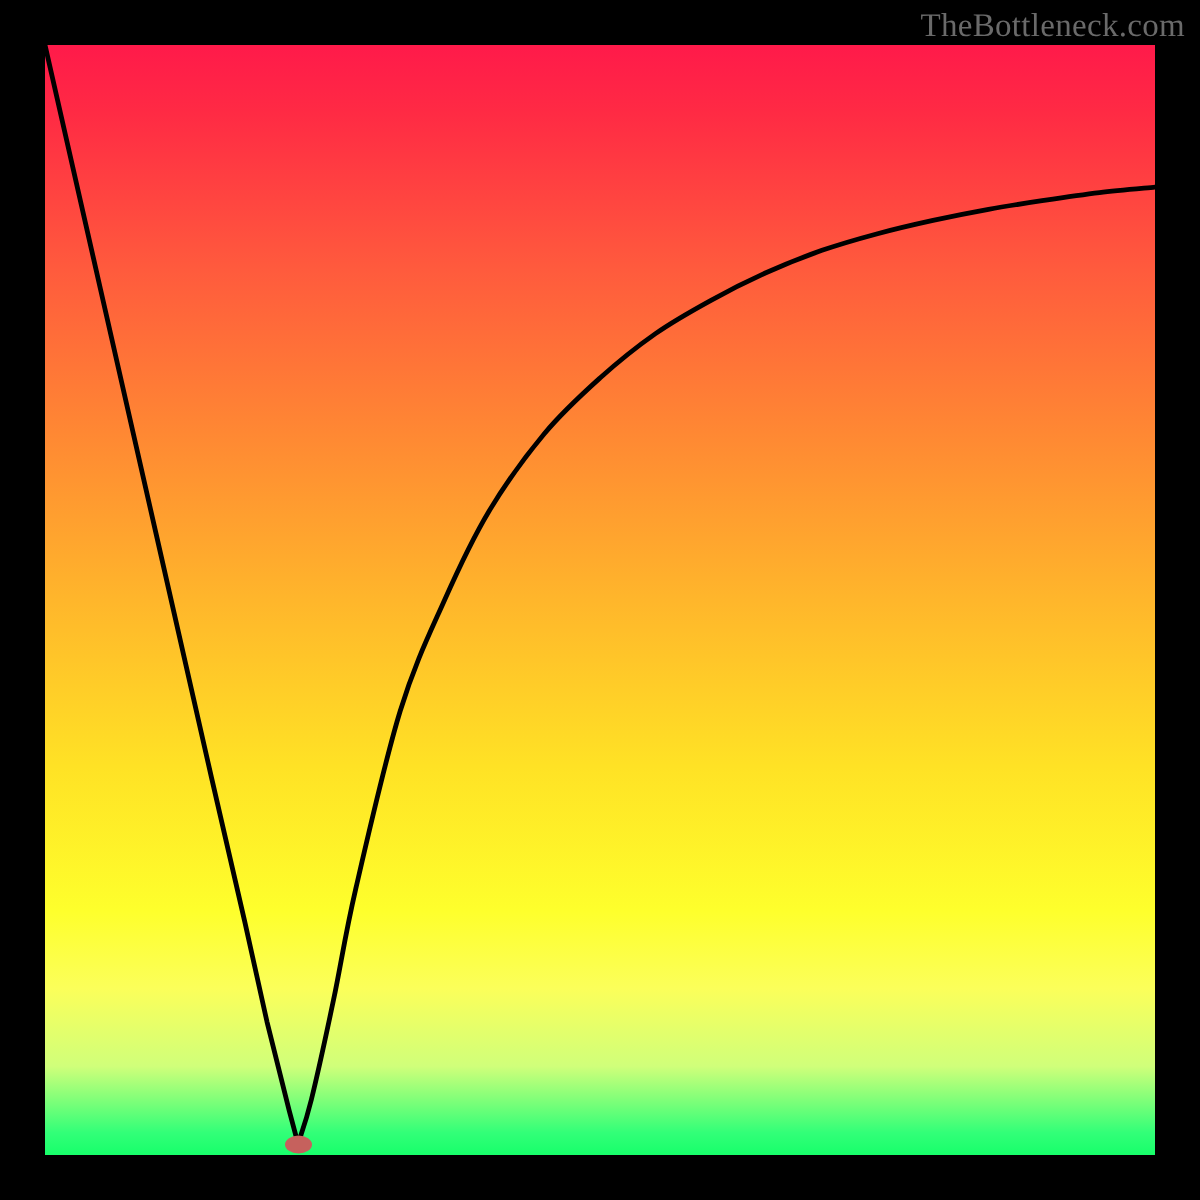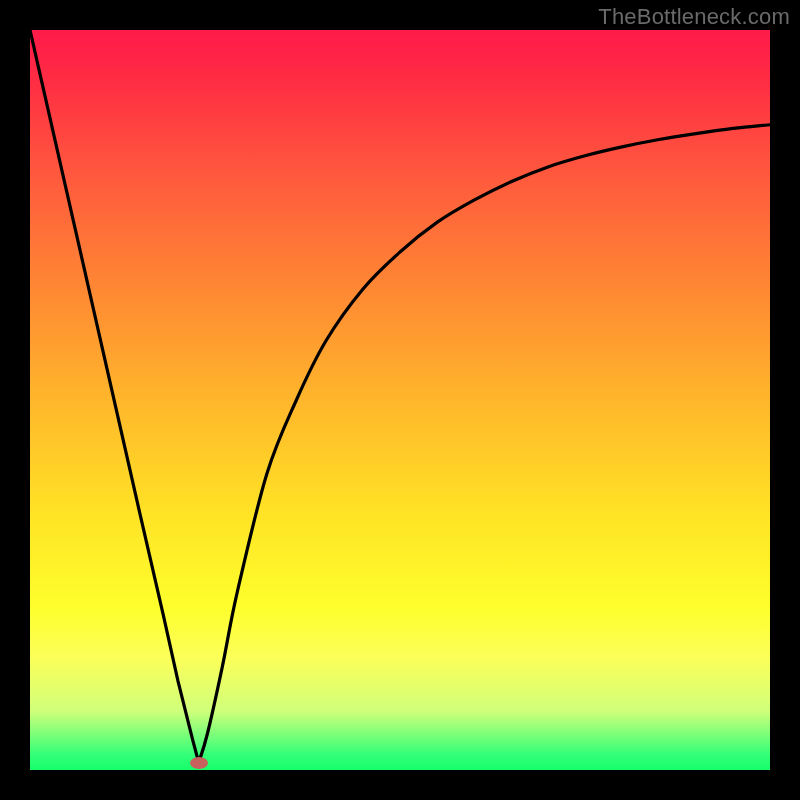--- a/index.html
+++ b/index.html
@@ -34,21 +34,21 @@
     position: absolute;
     left: 0;
     top: 0;
     width: 740px;
     height: 740px;
   }
   .watermark {
     position: absolute;
     top: 4px;
     right: 10px;
-    font-family: Liberation Sans, sans-serif;
+    font-family: Liberation Serif, serif;
     font-size: 22px;
     font-weight: 500;
     color: #6a6a6a;
     letter-spacing: 0.2px;
   }
   .minimum-marker {
     position: absolute;
     width: 18px;
     height: 12px;
     background: #c6615d;

